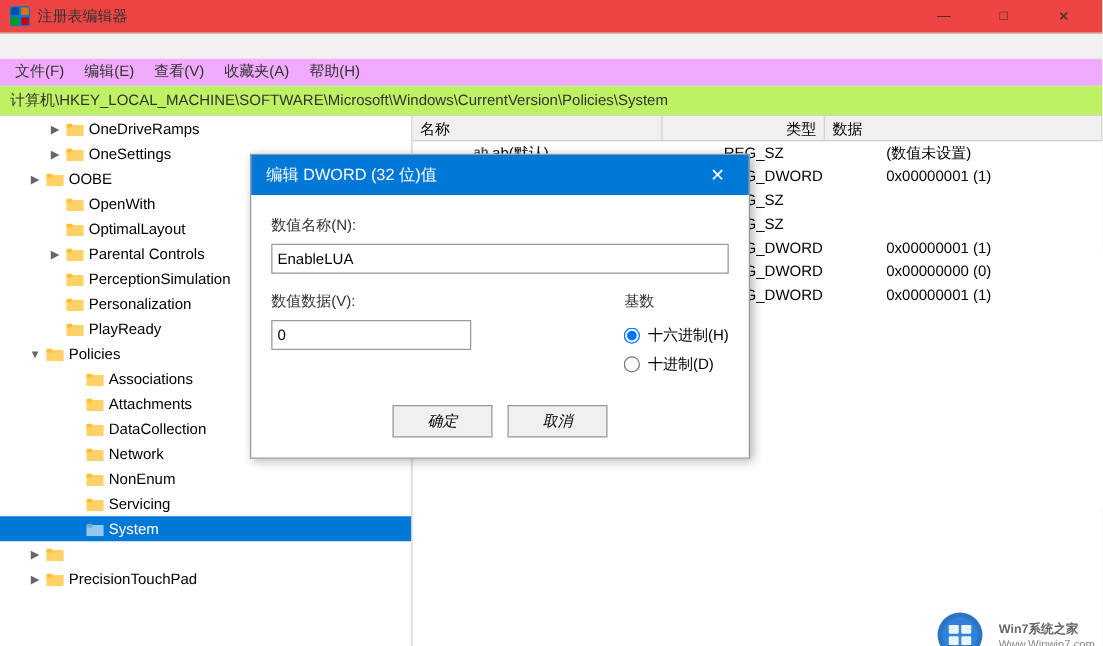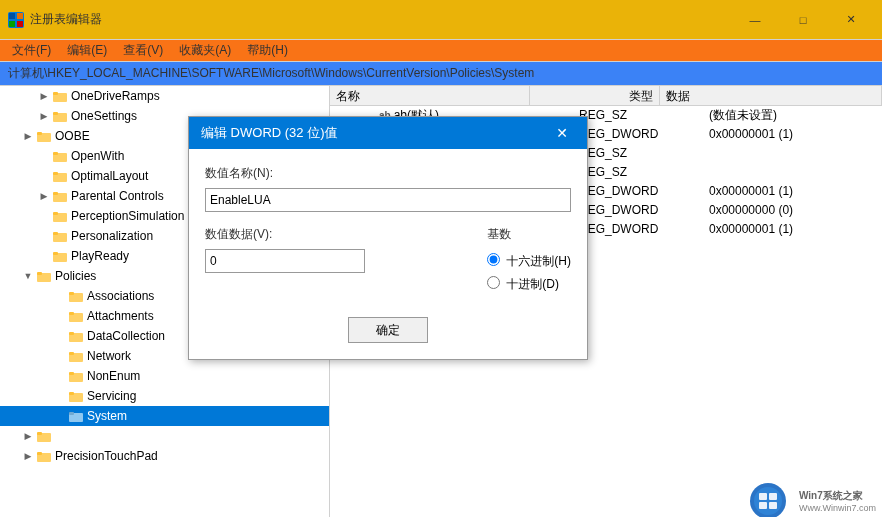--- a/index.html
+++ b/index.html
@@ -7,22 +7,22 @@
       width: 882px;
       height: 517px;
       font-family: 'Microsoft YaHei', SimSun, sans-serif;
       font-size: 12px;
       background: #f0f0f0;
       overflow: hidden;
     }
 
     
     .title-bar {
-      background: #eab308;
-      height: 40px;
+      background: #ef4444;
+      height: 27px;
       display: flex;
       align-items: center;
       padding: 0 8px;
       border-bottom: 1px solid #d0d0d0;
     }
     .title-bar-icon {
       width: 16px;
       height: 16px;
       margin-right: 6px;
       background: #0078d7;
@@ -49,34 +49,35 @@
       font-size: 11px;
       color: #333;
     }
 
     
     .menu-bar {
       height: 22px;
       display: flex;
       align-items: center;
       padding: 0 4px;
-      background: #f97316;
+      background: #f0abfc;
       border-bottom: 1px solid #d0d0d0;
+      margin-top: 20px;
     }
     .menu-item {
       padding: 2px 8px;
       cursor: pointer;
       font-size: 12px;
       color: #333;
     }
 
     
     .address-bar {
       height: 24px;
-      background: #3b82f6;
+      background: #bef264;
       border-bottom: 1px solid #d0d0d0;
       display: flex;
       align-items: center;
       padding: 0 8px;
       font-size: 12px;
       color: #333;
     }
 
     
     .main-content {
@@ -179,21 +180,21 @@
       position: absolute;
       top: 0; left: 0; right: 0; bottom: 0;
       display: flex;
       align-items: flex-start;
       justify-content: flex-start;
       pointer-events: none;
     }
     .dialog {
       position: absolute;
       top: 30px;
-      left: 188px;
+      left: 200px;
       width: 400px;
       background: white;
       border: 1px solid #999;
       box-shadow: 2px 2px 8px rgba(0,0,0,0.3);
       pointer-events: all;
     }
     .dialog-title-bar {
       background: #0078d7;
       height: 32px;
       display: flex;
@@ -255,21 +256,21 @@
       flex-direction: column;
       gap: 6px;
     }
     .radio-group-title {
       font-size: 12px;
       color: #333;
       margin-bottom: 4px;
     }
     .radio-item {
       display: flex;
-      align-items: flex-start;
+      align-items: center;
       gap: 6px;
       font-size: 12px;
       cursor: pointer;
     }
     .radio-item input[type="radio"] {
       cursor: pointer;
     }
     .dialog-buttons {
       display: flex;
       justify-content: center;
@@ -278,20 +279,21 @@
       padding-top: 8px;
     }
     .dialog-btn {
       width: 80px;
       height: 26px;
       border: 1px solid #999;
       background: #f0f0f0;
       cursor: pointer;
       font-size: 12px;
       font-family: 'Microsoft YaHei', SimSun, sans-serif;
+      font-style: italic;
     }
     .dialog-btn.primary { background: #f0f0f0; }
 
     
     .watermark {
       position: absolute;
       bottom: 6px;
       right: 6px;
       display: flex;
       align-items: center;
@@ -668,20 +670,21 @@
               <span>十六进制(H)</span>
             </label>
             <label class="radio-item">
               <input type="radio" name="base" style="">
               <span>十进制(D)</span>
             </label>
           </div>
         </div>
         <div class="dialog-buttons">
           <button class="dialog-btn primary">确定</button>
+          <button class="dialog-btn">取消</button>
         </div>
       </div>
     </div>
   </div>
 
   <div class="watermark">
     <svg class="watermark-logo" viewBox="0 0 50 40">
       <circle cx="25" cy="20" r="18" fill="#1565c0"></circle>
       <circle cx="25" cy="20" r="14" fill="#1976d2"></circle>
       <rect x="16" y="12" width="8" height="7" rx="1" fill="white" opacity="0.9"></rect>

